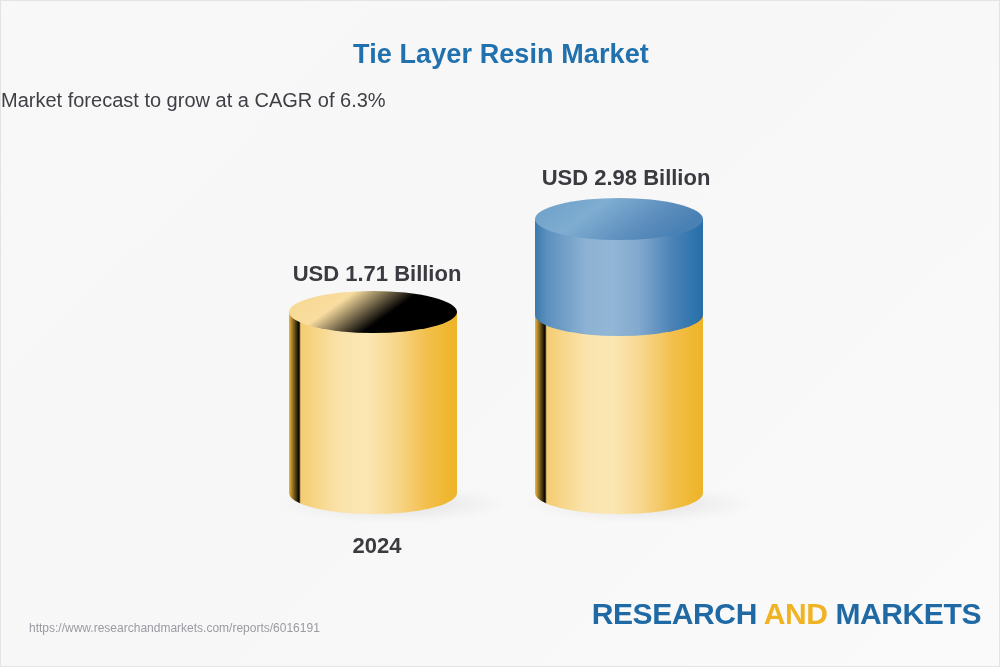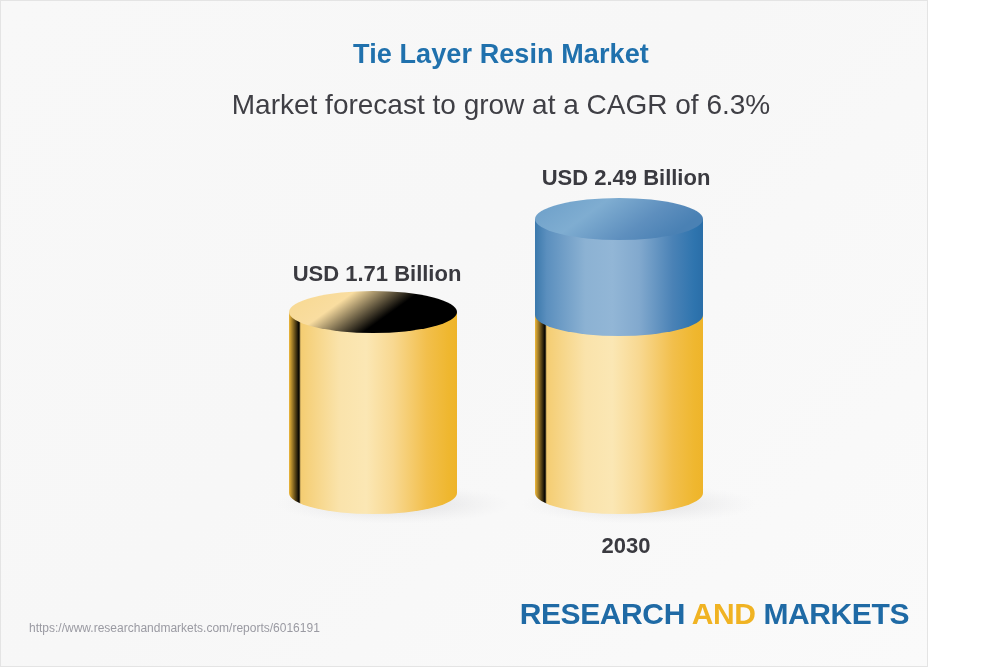--- a/index.html
+++ b/index.html
@@ -8,21 +8,21 @@
   }
   body {
     width: 1000px;
     height: 667px;
     background: #ffffff;
     font-family: "Liberation Sans", sans-serif;
     overflow: hidden;
   }
   #chart-card {
     position: relative;
-    width: 928px;
+    width: 1000px;
     height: 667px;
     box-sizing: border-box;
     background: linear-gradient(135deg, #f8f8f8 0%, #f7f7f7 45%, #fafafa 100%);
     border: 1px solid #e4e4e4;
     overflow: hidden;
   }
 
   
   #chart-title {
     position: absolute;
@@ -33,22 +33,22 @@
     font-size: 27px;
     font-weight: bold;
     color: #2071ad;
     letter-spacing: 0.1px;
   }
   #chart-subtitle {
     position: absolute;
     top: 88px;
     left: 0;
     width: 1000px;
-    text-align: center;
-    font-size: 28px;
+    text-align: left;
+    font-size: 20px;
     font-weight: normal;
     color: #3f3f45;
   }
 
   
   #plot-area {
     position: absolute;
     left: 0;
     top: 0;
     width: 1000px;
@@ -197,23 +197,23 @@
         <path d="M 534 218
                  L 534 314
                  A 84 21 0 0 0 702 314
                  L 702 218 Z" fill="url(#blueBody)"></path>
 
         <ellipse cx="618" cy="218" rx="84" ry="21" fill="url(#blueCap)"></ellipse>
       </g>
     </svg>
 
     <div class="value-label" id="value-label-0">USD 1.71 Billion</div>
-    <div class="value-label" id="value-label-1">USD 2.49 Billion</div>
-
-    <div class="category-label" id="category-label-1">2030</div>
+    <div class="value-label" id="value-label-1">USD 2.98 Billion</div>
+
+    <div class="category-label" id="category-label-0">2024</div>
   </div>
 
   <div id="source-url">https://www.researchandmarkets.com/reports/6016191</div>
 
   <div id="brand-logo">
     <div id="brand-wordmark">
       <span class="brand-word-blue">RESEARCH</span><span> </span><span class="brand-word-gold">AND</span><span> </span><span class="brand-word-blue">MARKETS</span>
     </div>
   </div>
 

